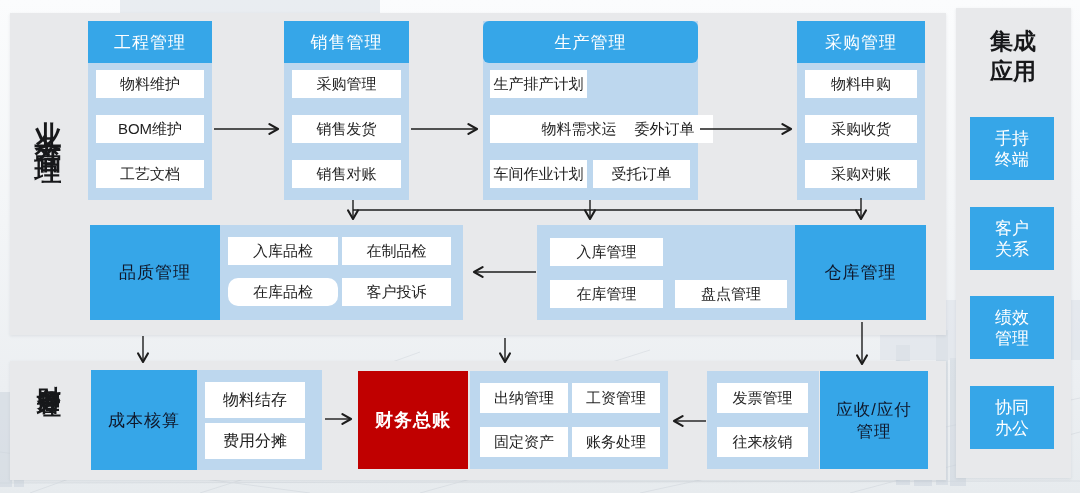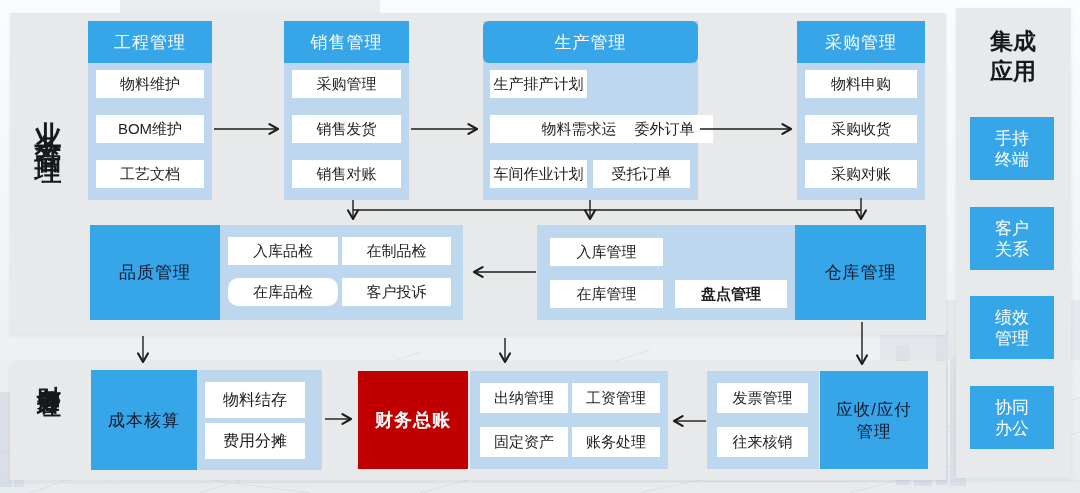--- a/index.html
+++ b/index.html
@@ -161,21 +161,21 @@
   <div class="bigblue" style="left:90px;top:225px;width:130px;height:95px;">品质管理</div>
   <div class="group" style="left:220px;top:225px;width:243px;height:95px;"></div>
   <div class="card" style="left:228px;top:237px;width:110px;">入库品检</div>
   <div class="card" style="left:342px;top:237px;width:109px;">在制品检</div>
   <div class="card" style="left:228px;top:278px;width:110px;border-radius:10px;">在库品检</div>
   <div class="card" style="left:342px;top:278px;width:109px;">客户投诉</div>
 
   <div class="group" style="left:537px;top:225px;width:258px;height:95px;"></div>
   <div class="card" style="left:550px;top:238px;width:113px;">入库管理</div>
   <div class="card" style="left:550px;top:280px;width:113px;">在库管理</div>
-  <div class="card" style="left:675px;top:280px;width:112px;font-weight:bold;">盘点管理</div>
+  <div class="card" style="left:675px;top:280px;width:112px;">盘点管理</div>
   <div class="bigblue" style="left:795px;top:225px;width:131px;height:95px;">仓库管理</div>
 
   <div class="bigblue" style="left:91px;top:370px;width:106px;height:100px;">成本核算</div>
   <div class="group" style="left:197px;top:370px;width:125px;height:100px;"></div>
   <div class="card h36" style="left:205px;top:382px;width:100px;">物料结存</div>
   <div class="card h36" style="left:205px;top:423px;width:100px;">费用分摊</div>
 
   <div class="redbox" style="left:358px;top:371px;width:110px;height:98px;">财务总账</div>
 
   <div class="group" style="left:470px;top:371px;width:198px;height:98px;"></div>

